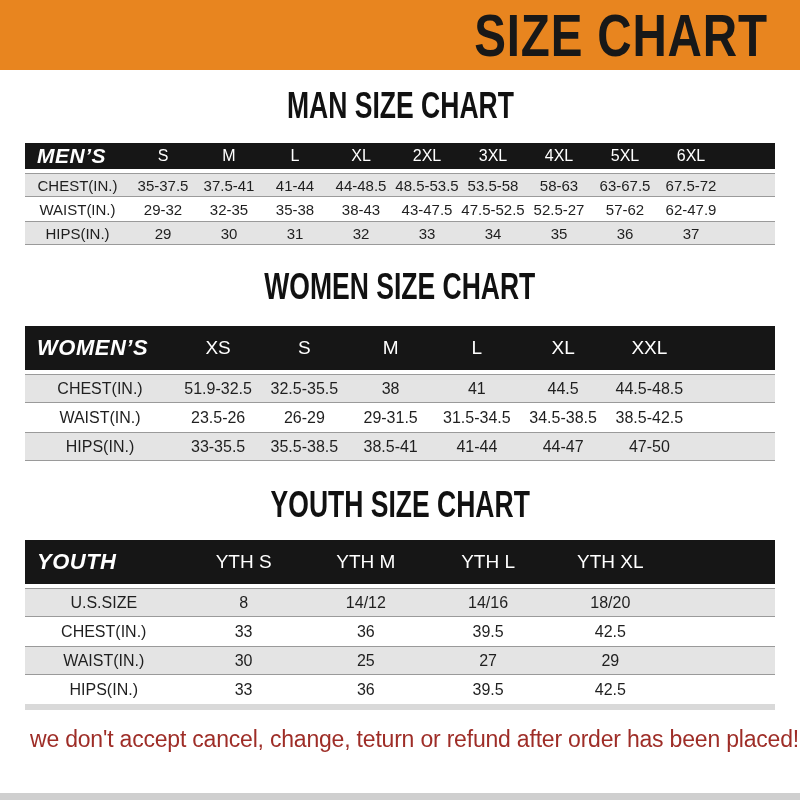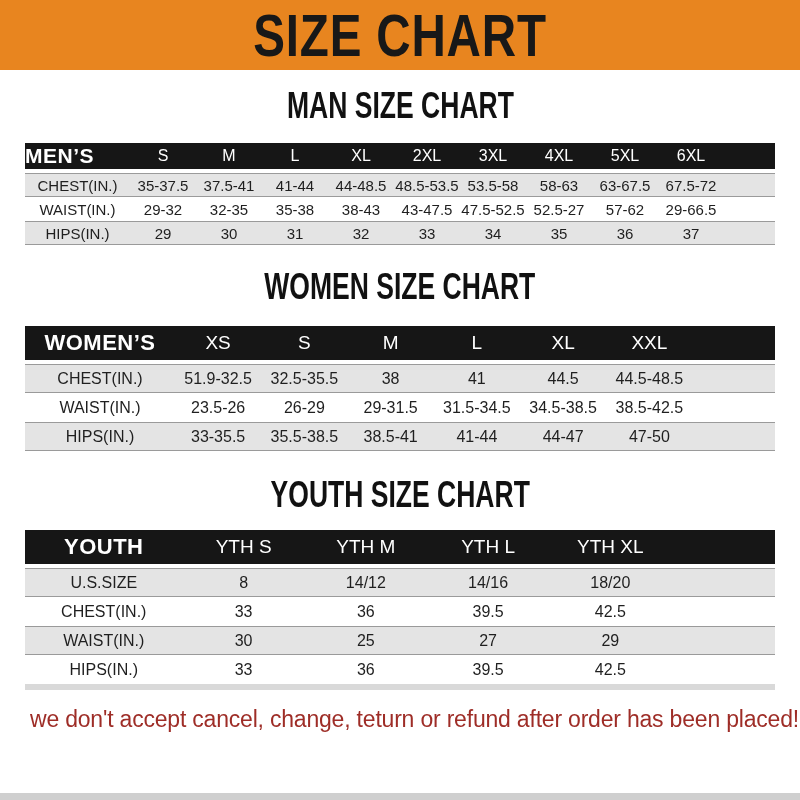--- a/index.html
+++ b/index.html
@@ -9,21 +9,21 @@
     --fred:#9E2D27;
   }
   *{box-sizing:border-box;margin:0;padding:0;}
   html,body{background:#fff;}
   body{
     width:800px;height:800px;position:relative;overflow:hidden;
     font-family:"Liberation Sans", sans-serif;
   }
   .banner{
     height:70px;background:var(--accent);
-    display:flex;align-items:center;justify-content:center;
+    display:flex;align-items:center;justify-content:flex-end;
   }
   .banner .t{
     display:inline-block;font-weight:bold;font-size:58px;color:#181818;
     transform:scale(0.82,1.02);letter-spacing:1px;white-space:nowrap;
   }
   .section-title{text-align:center;}
   .section-title .t{
     display:inline-block;font-weight:bold;font-size:34px;color:#111;
     transform:scale(0.78,1.1);white-space:nowrap;
   }
@@ -35,23 +35,23 @@
     width:750px;margin:18px auto 0 auto;
     border-collapse:separate;border-spacing:0;table-layout:fixed;
   }
   table.women,table.youth{margin-top:20px;}
   table.youth{margin-top:16px;}
   thead th{
     background:var(--bar);color:#fff;font-weight:normal;text-align:center;
     font-size:16px;height:30px;border-bottom:4px solid #fff;white-space:nowrap;
   }
   th.bar-label{
-    text-align:left;padding-left:0;font-weight:bold;font-size:21px;letter-spacing:0.5px;
-  }
-  .women thead th,.youth thead th{height:38px;font-size:19px;text-align:center;}
+    text-align:left;padding-left:12px;font-weight:bold;font-size:21px;letter-spacing:0.5px;font-style:italic;
+  }
+  .women thead th,.youth thead th{height:48px;font-size:19px;}
   .women th.bar-label,.youth th.bar-label{font-size:22px;}
   td{
     text-align:center;font-size:15px;color:#1f1f1f;height:24px;
     background:#fff;white-space:nowrap;
   }
   .women td,.youth td{height:29px;font-size:16px;}
   tr.gray td{
     background:var(--rowgray);
     border-top:1px solid #9a9a9a;border-bottom:1px solid #9a9a9a;
   }
@@ -121,21 +121,21 @@
     <tr>
       <td>WAIST(IN.)</td>
       <td>29-32</td>
       <td>32-35</td>
       <td>35-38</td>
       <td>38-43</td>
       <td>43-47.5</td>
       <td>47.5-52.5</td>
       <td>52.5-27</td>
       <td>57-62</td>
-      <td>29-66.5</td>
+      <td>62-47.9</td>
       <td class="filler"></td>
     </tr>
     <tr class="gray">
       <td>HIPS(IN.)</td>
       <td>29</td>
       <td>30</td>
       <td>31</td>
       <td>32</td>
       <td>33</td>
       <td>34</td>

